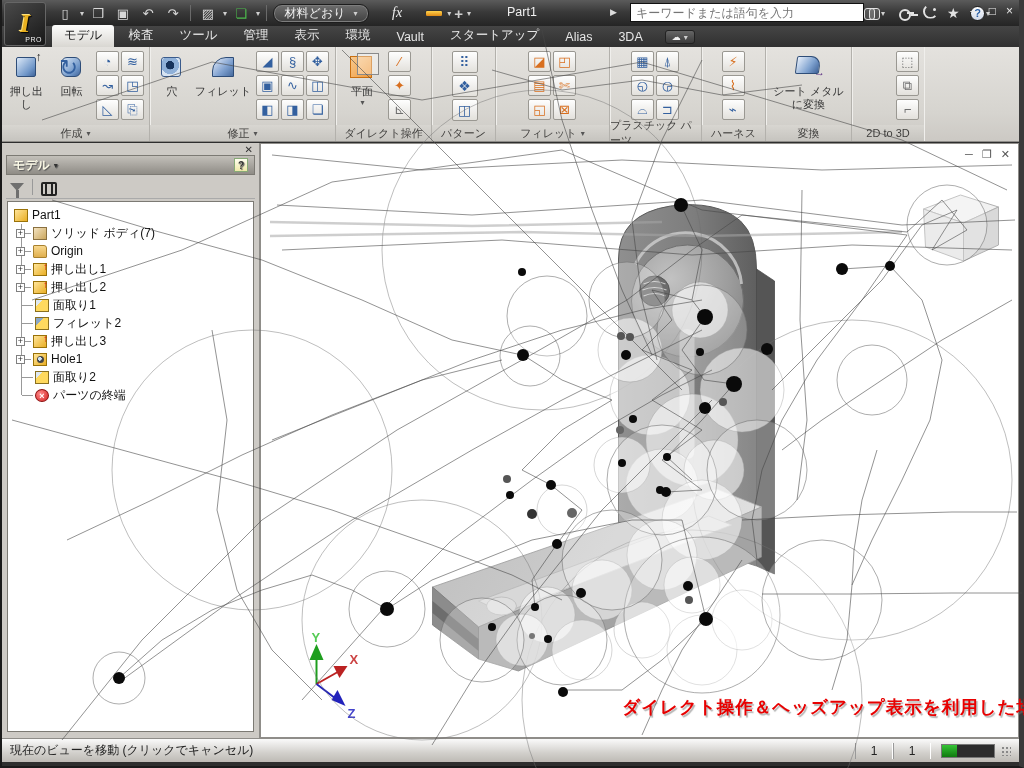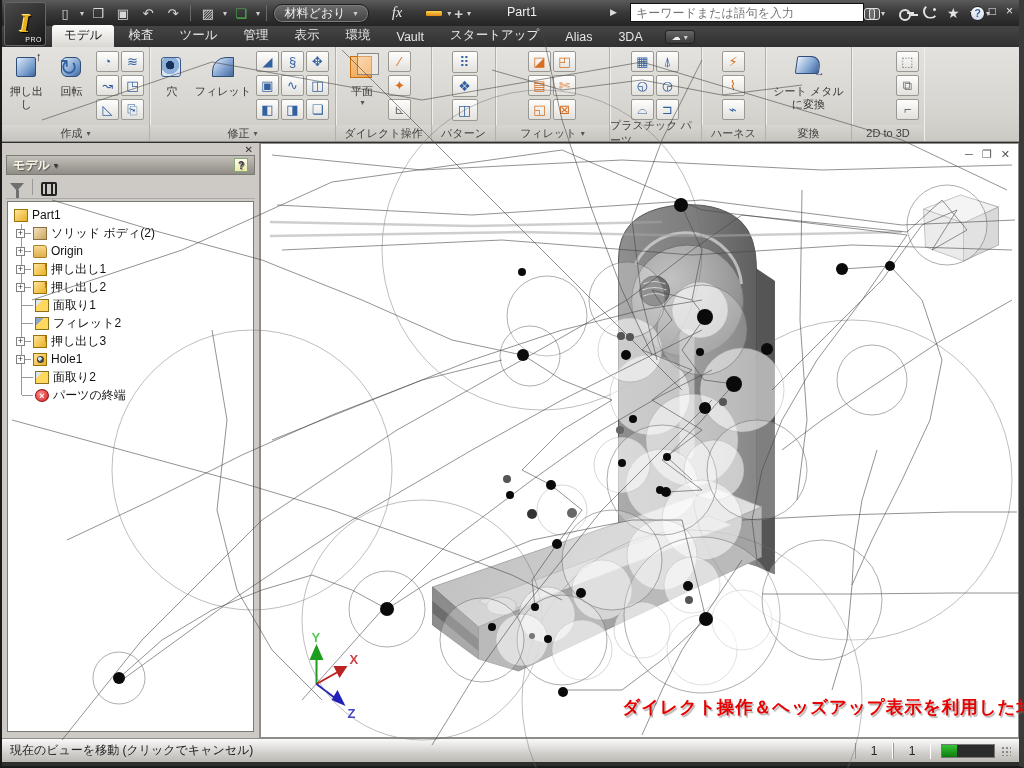--- a/index.html
+++ b/index.html
@@ -420,21 +420,21 @@
       <div class="tree">
           <div class="trow">
             <span class="ticon ti-part"></span>
             <span>Part1</span>
           </div>
           <div class="trow">
             <span class="tguide"></span>
             <span class="texp">+</span>
             <span class="tdash"></span>
             <span class="ticon ti-solid"></span>
-            <span>ソリッド ボディ(2)</span>
+            <span>ソリッド ボディ(7)</span>
           </div>
           <div class="trow">
             <span class="tguide"></span>
             <span class="texp">+</span>
             <span class="tdash"></span>
             <span class="ticon ti-folder"></span>
             <span>Origin</span>
           </div>
           <div class="trow">
             <span class="tguide"></span>

